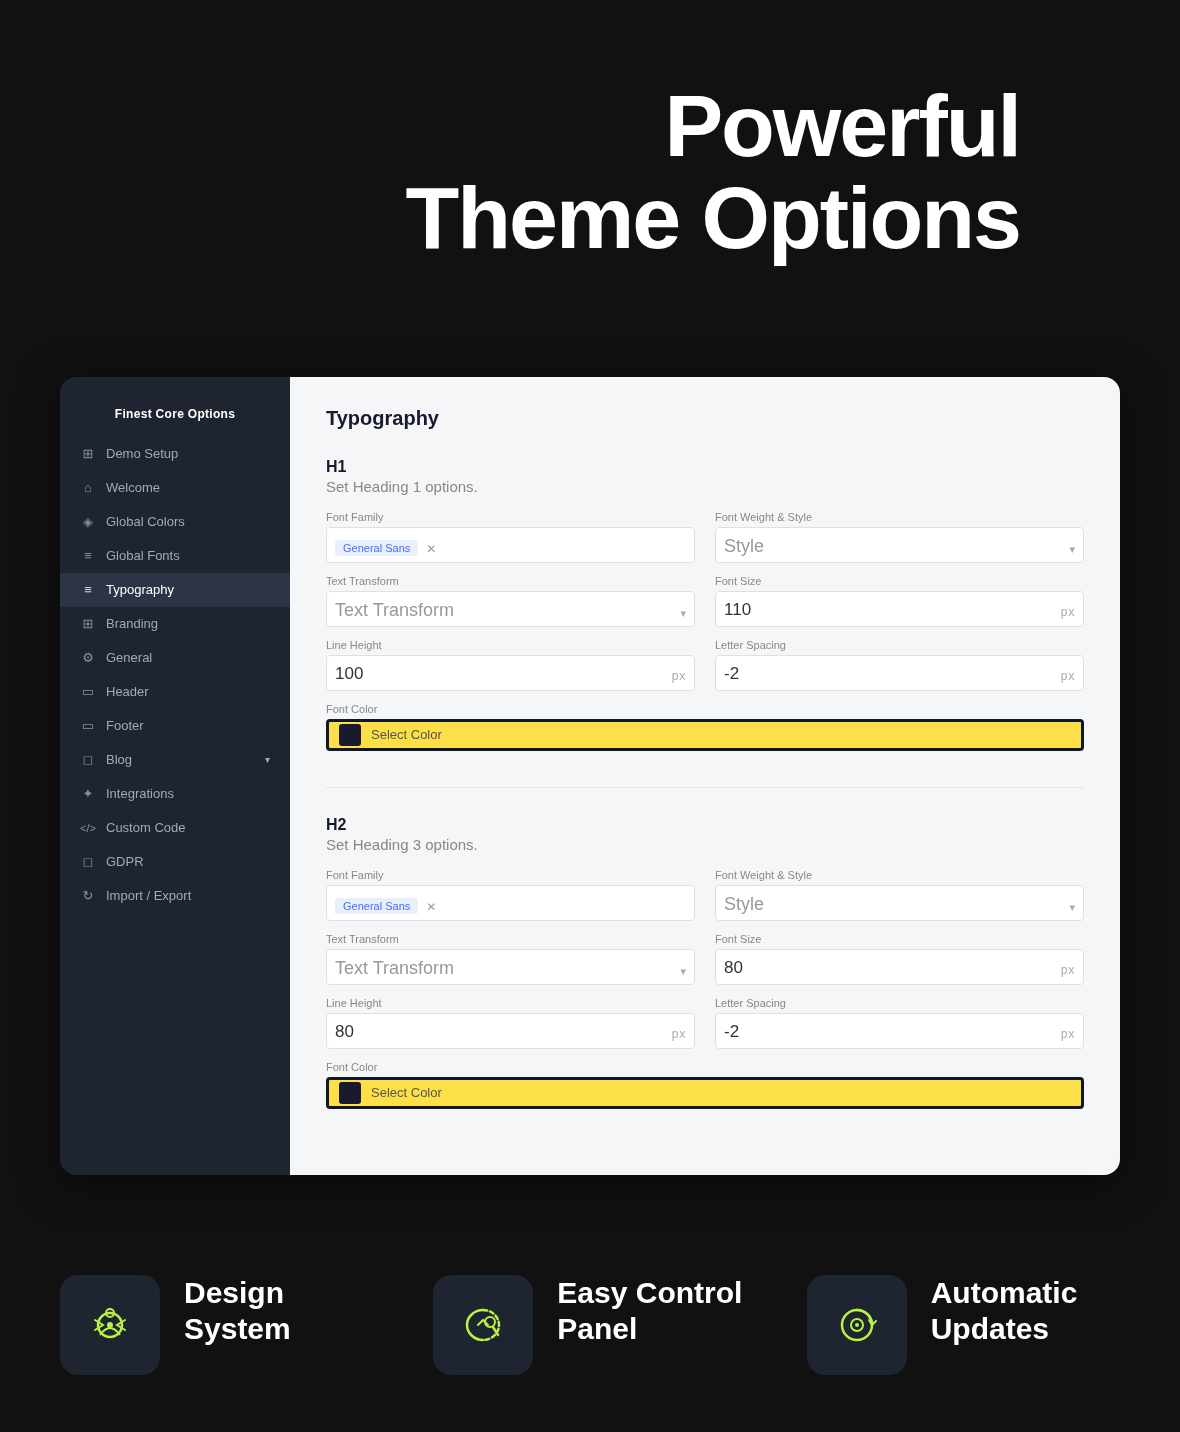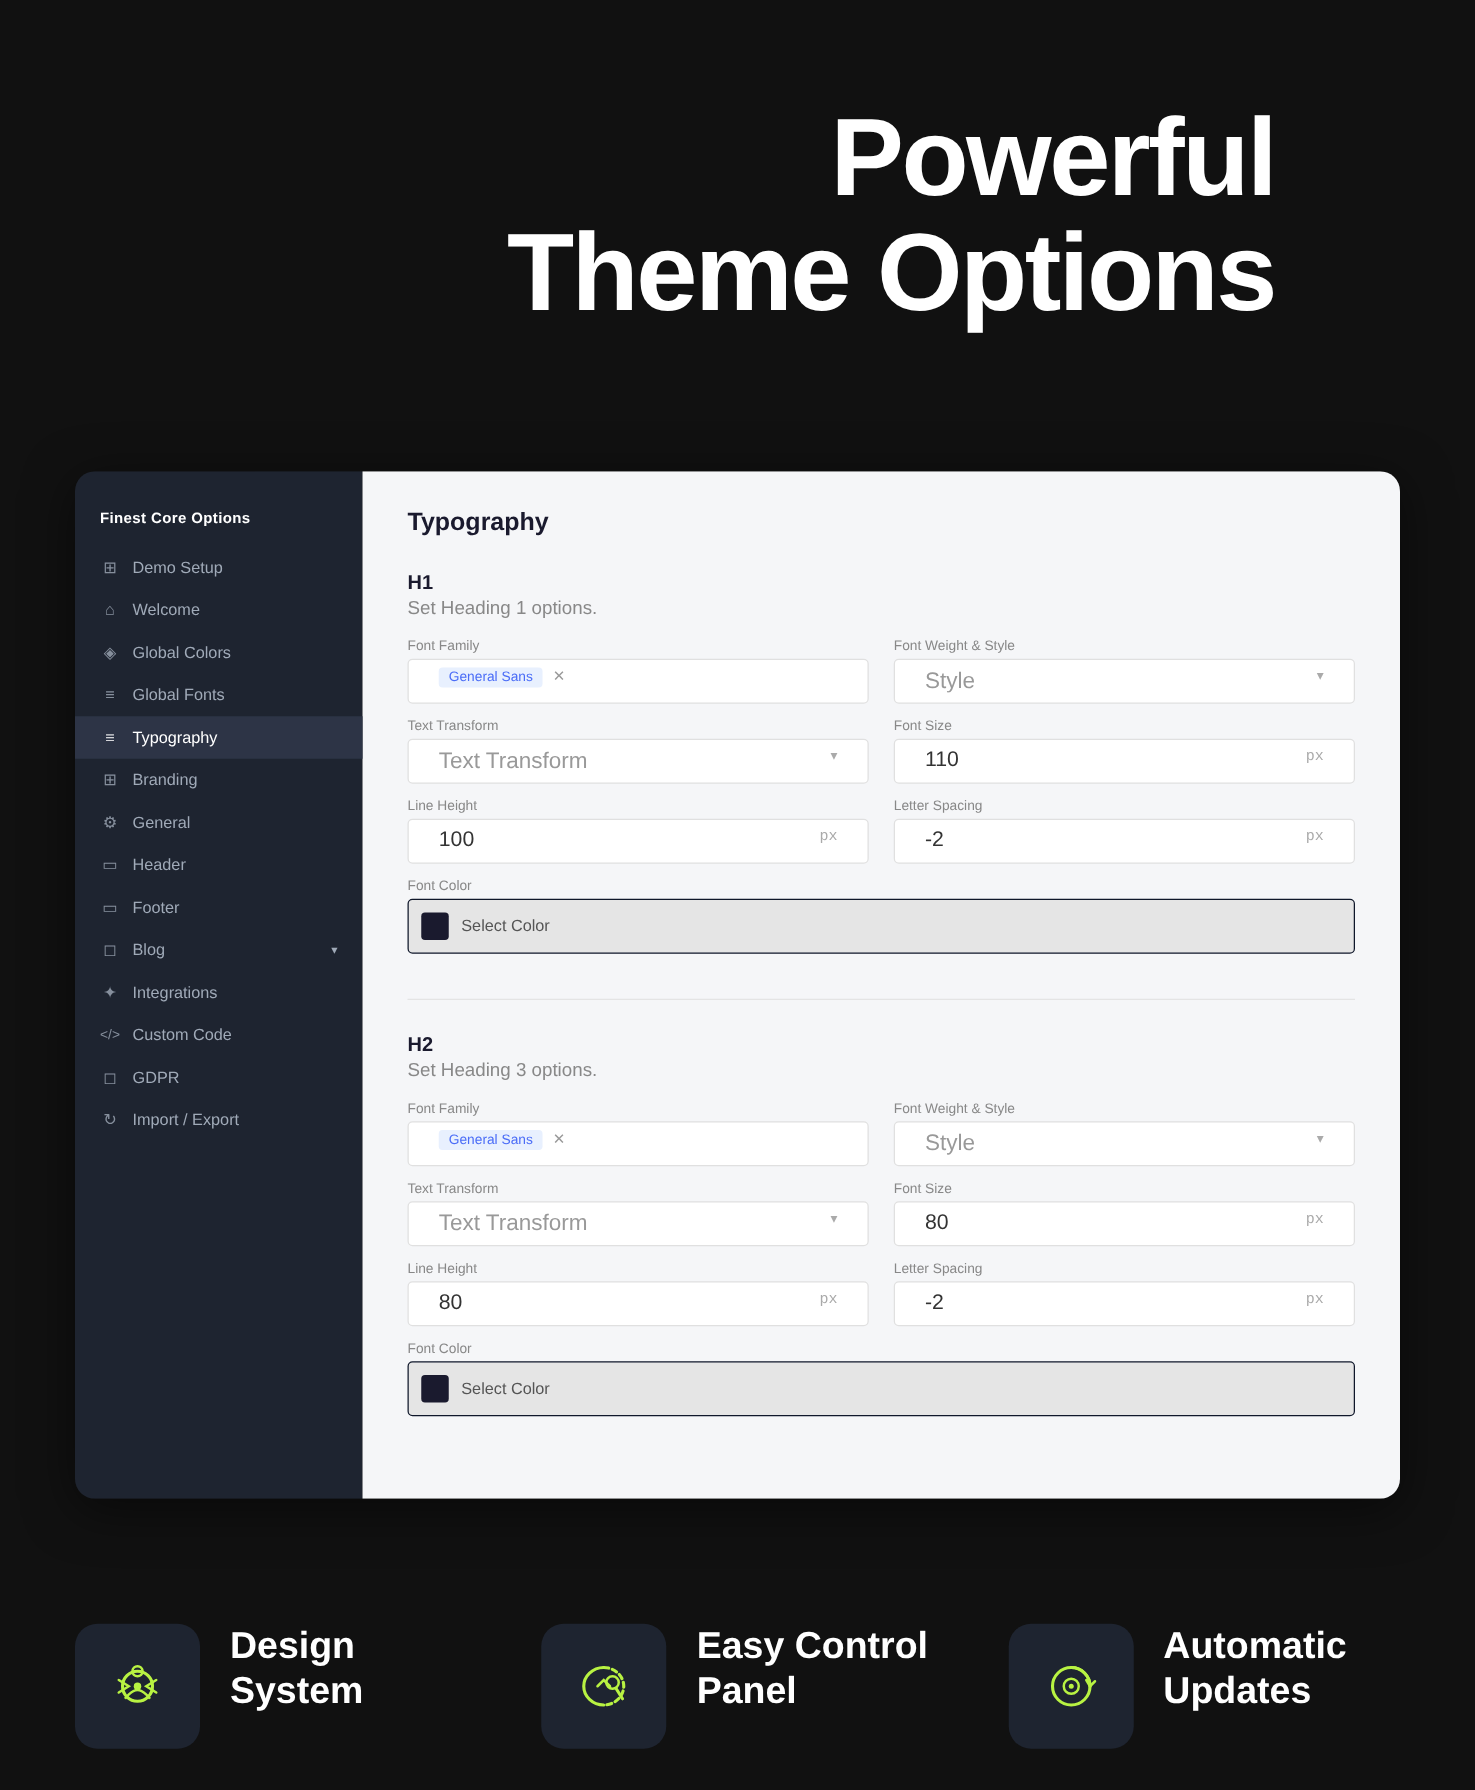--- a/index.html
+++ b/index.html
@@ -47,20 +47,21 @@
       width: 230px;
       flex-shrink: 0;
       padding: 20px 0;
     }
     .sidebar-title {
       font-size: 12px;
       font-weight: 700;
       color: #ffffff;
       padding: 10px 20px 16px;
       letter-spacing: 0.3px;
+      text-align: center;
     }
     .sidebar-item {
       display: flex;
       align-items: center;
       gap: 10px;
       padding: 9px 20px;
       font-size: 13px;
       color: #a0aab8;
       cursor: pointer;
       position: relative;
@@ -121,25 +122,25 @@
       flex-direction: column;
       gap: 4px;
     }
     .field-label {
       font-size: 11px;
       color: #888;
       font-weight: 500;
     }
     .field-control {
       display: flex;
-      align-items: flex-start;
+      align-items: flex-end;
       background: #ffffff;
       border: 1px solid #e0e0e0;
       border-radius: 4px;
-      padding: 6px 24px;
+      padding: 6px 8px;
       height: 36px;
     }
     .field-control input {
       border: none;
       outline: none;
       background: transparent;
       font-size: 17px;
       color: #333;
       flex: 1;
       min-width: 0;
@@ -176,25 +177,25 @@
     }
     .select-arrow {
       font-size: 11px;
       color: #aaa;
       margin-left: 4px;
     }
 
     .color-field {
       display: flex;
       align-items: center;
-      background: #e5e5e5;
-      border: 1px solid #0f172a;
+      background: #fde047;
+      border: 3px solid #0f172a;
       border-radius: 4px;
       padding: 6px 10px;
-      height: 44px;
+      height: 32px;
       gap: 10px;
     }
     .color-swatch {
       width: 22px;
       height: 22px;
       background: #1a1a2e;
       border-radius: 3px;
       flex-shrink: 0;
     }
     .color-label {

